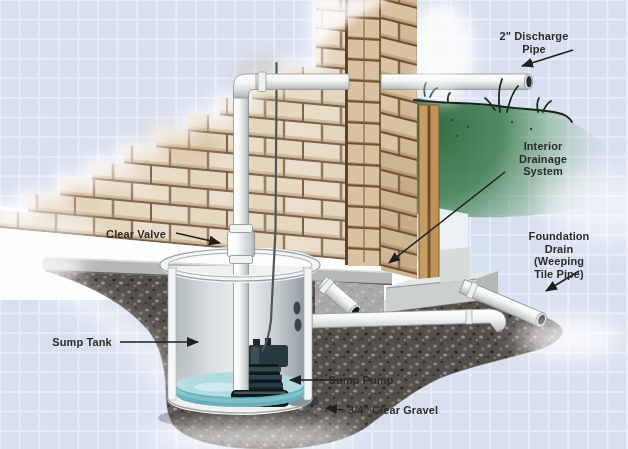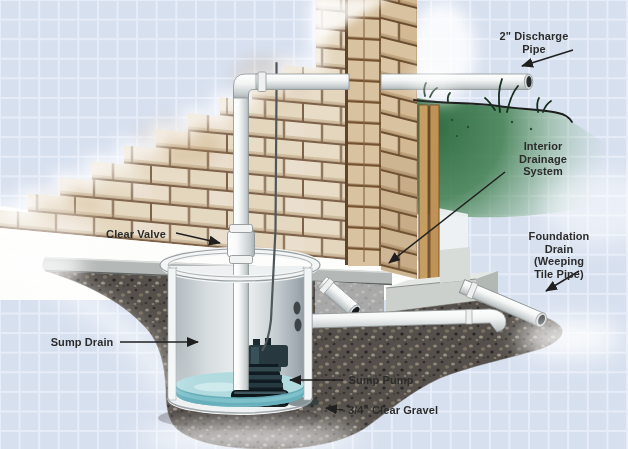--- a/index.html
+++ b/index.html
@@ -309,16 +309,16 @@
     <line x1="343" y1="410" x2="326" y2="408" marker-end="url(#arrowhead)"></line>
   </g>
 </svg>
 
 <div class="lbl" style="left:534px;top:42px">2" Discharge Pipe</div>
 <div class="lbl" style="left:543px;top:159px">Interior Drainage
 System</div>
 <div class="lbl" style="left:559px;top:255px">Foundation Drain
 (Weeping Tile Pipe)</div>
 <div class="lbl" style="left:136px;top:234px">Clear Valve</div>
-<div class="lbl" style="left:82px;top:342px">Sump Drain</div>
-<div class="lbl" style="left:381px;top:380px">Sump Pump</div>
+<div class="lbl" style="left:82px;top:342px">Sump Tank</div>
+<div class="lbl" style="left:361px;top:380px">Sump Pump</div>
 <div class="lbl" style="left:393px;top:410px">3/4" Clear Gravel</div>
 </div>
 
 </body></html>

